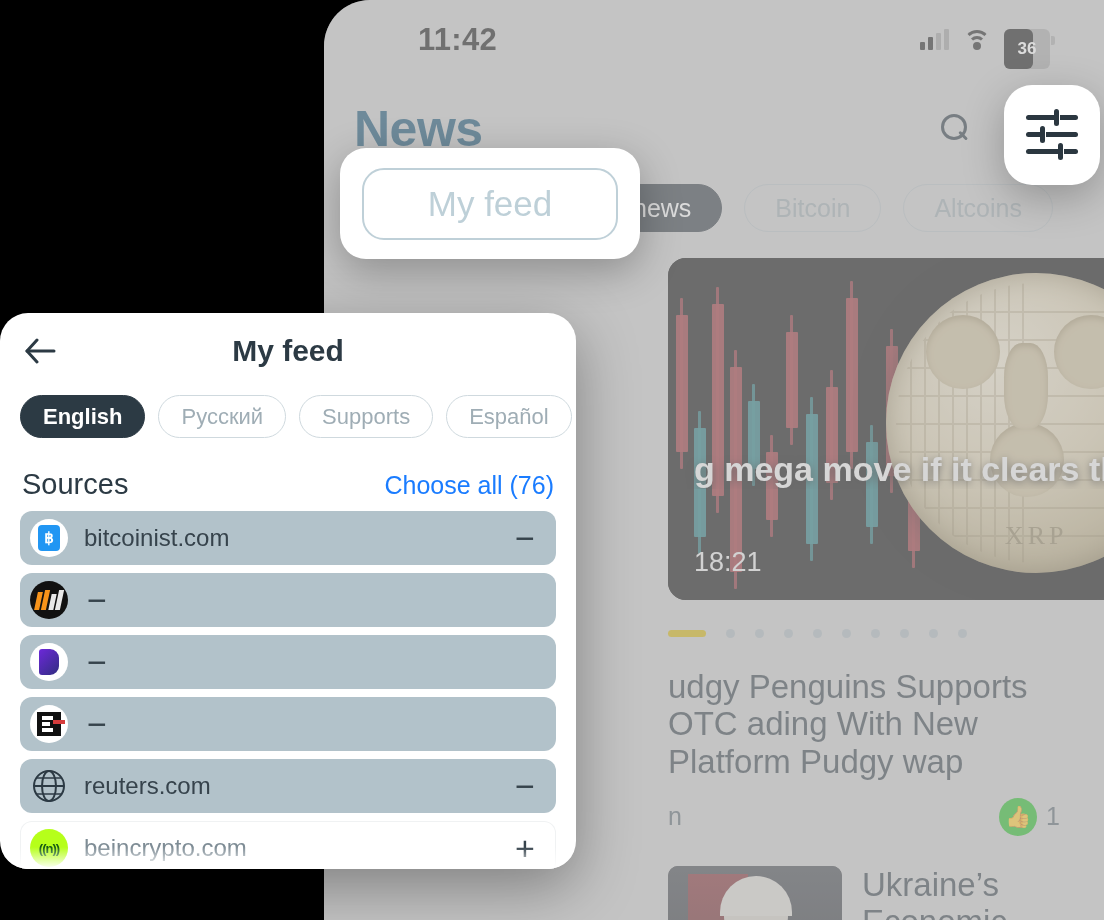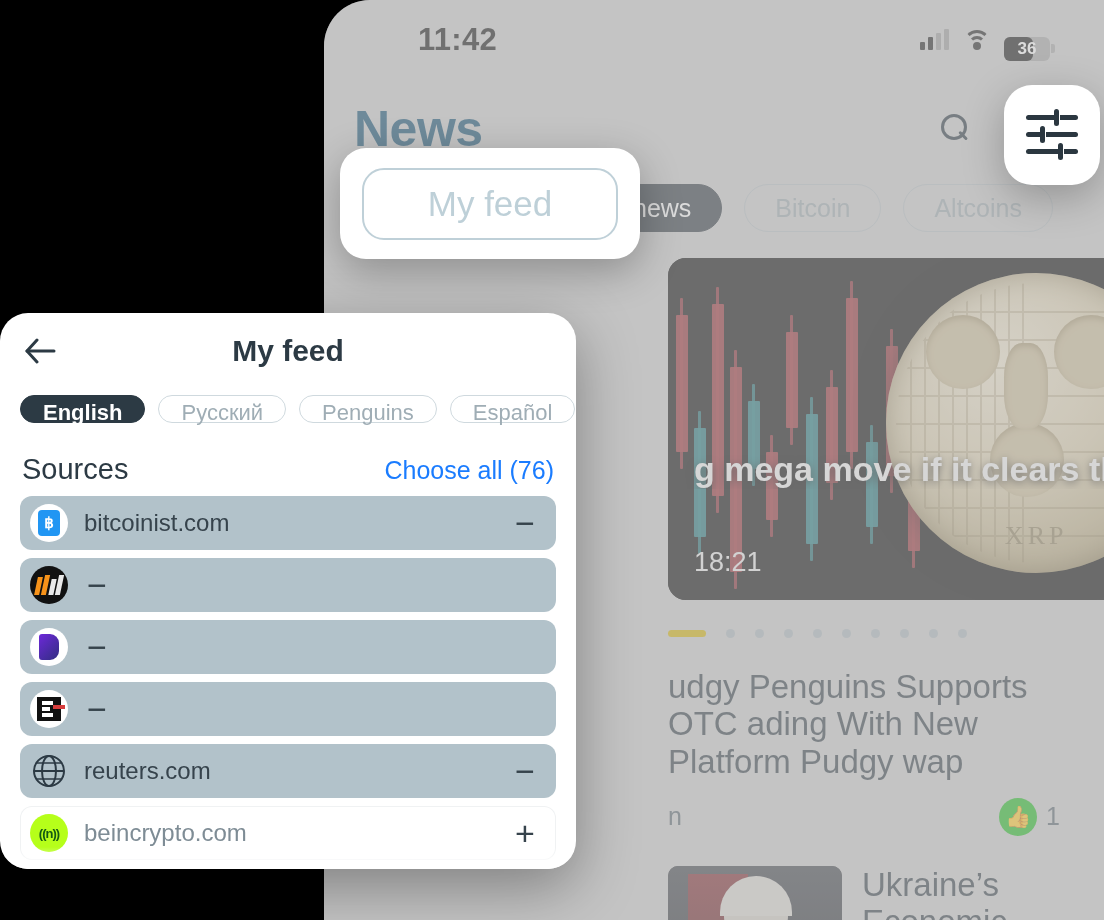--- a/index.html
+++ b/index.html
@@ -36,21 +36,21 @@
   .cell i:nth-child(3){height:17px; background:#9a9a9a;}
   .cell i:nth-child(4){height:21px; background:#9a9a9a;}
   .wifi { position:relative; width:27px; height:20px; }
   .wifi span { position:absolute; left:50%; transform:translateX(-50%);
     border:3px solid #1b1b1b; border-bottom-color:transparent;
     border-left-color:transparent; border-right-color:transparent; border-radius:50%; }
   .wifi span:nth-child(1){ width:27px; height:27px; top:0; }
   .wifi span:nth-child(2){ width:17px; height:17px; top:6px; }
   .wifi span:nth-child(3){ width:8px; height:8px; top:12px; border-bottom-color:#1b1b1b;
     border-left-color:#1b1b1b; border-right-color:#1b1b1b; background:#1b1b1b; border-radius:50%;}
-  .batt { position:relative; width:46px; height:24px; background:#a3a3a3; border-radius:6px;
+  .batt { position:relative; width:46px; height:40px; background:#a3a3a3; border-radius:6px;
     display:flex; align-items:center;margin-top:18px; }
   .batt .lvl { position:absolute; left:0; top:0; bottom:0; width:62%; background:#111; border-radius:6px; }
   .batt .pct { position:relative; z-index:2; width:100%; text-align:center;
     font-size:17px; font-weight:700; color:#fff; }
   .batt:after { content:""; position:absolute; right:-5px; top:7px; width:4px; height:9px;
     background:#a3a3a3; border-radius:0 2px 2px 0; }
 
   
   .ph-title { position:absolute; left:30px; top:100px; font-size:50px; font-weight:700;
     color:#0c4a6e; letter-spacing:-.5px; }
@@ -147,22 +147,22 @@
     box-shadow: 0 18px 60px rgba(0,0,0,.35);
     overflow:hidden;
   }
   .panel-head { height:76px; display:flex; align-items:center; position:relative; }
   .back-arrow { position:absolute; left:18px; top:50%; transform:translateY(-50%);
     width:44px; height:44px; display:flex; align-items:center; justify-content:center; }
   .back-arrow svg { display:block; }
   .panel-title { width:100%; text-align:center; font-size:30px; font-weight:700; color:#2c3a44; }
 
   .langs { display:flex; gap:13px; padding:0 20px; margin-top:6px; white-space:nowrap; }
-  .lang { height:28px; padding:4px 22px; border-radius:22px; border:1.5px solid #cfd9de;
-    display:flex; font-size:22px; color:#9fadb5; flex:0 0 auto; }
+  .lang { height:43px; padding:12px 22px; border-radius:22px; border:1.5px solid #cfd9de;
+    display:flex; align-items:center; font-size:22px; color:#9fadb5; flex:0 0 auto; }
   .lang.active { background:#2c3a44; color:#fff; border-color:#2c3a44; font-weight:700; }
 
   .sources-head { display:flex; align-items:baseline; justify-content:space-between;
     padding: 30px 22px 0 22px; }
   .sources-label { font-size:29px; color:#2c3a44; font-weight:400; }
   .choose-all { font-size:25px; color:#1a7cff; }
 
   .srclist { padding: 10px 20px 0 20px; display:flex; flex-direction:column; gap:8px; }
   .srcrow { height:54px; border-radius:12px; display:flex; align-items:center;
     padding: 0 18px 0 10px; background:#b2c2ca; }
@@ -385,21 +385,21 @@
     </div>
 
     <div class="langs">
       <div class="lang active">
           <span>English</span>
         </div>
       <div class="lang">
           <span>Русский</span>
         </div>
       <div class="lang">
-          <span>Penguins</span>
+          <span>Supports</span>
         </div>
       <div class="lang">
           <span>Español</span>
         </div>
 
     </div>
 
     <div class="sources-head">
       <div class="sources-label">Sources</div>
       <div class="choose-all">Choose all (76)</div>

